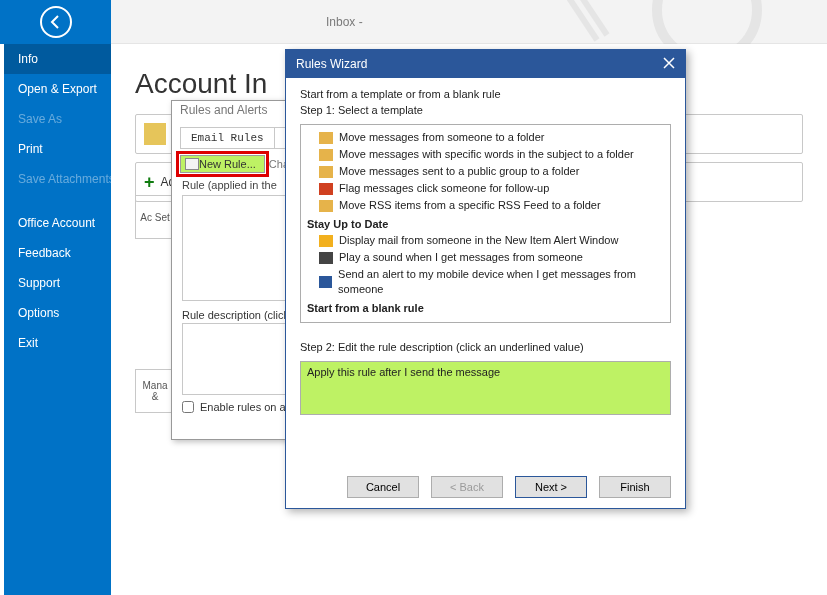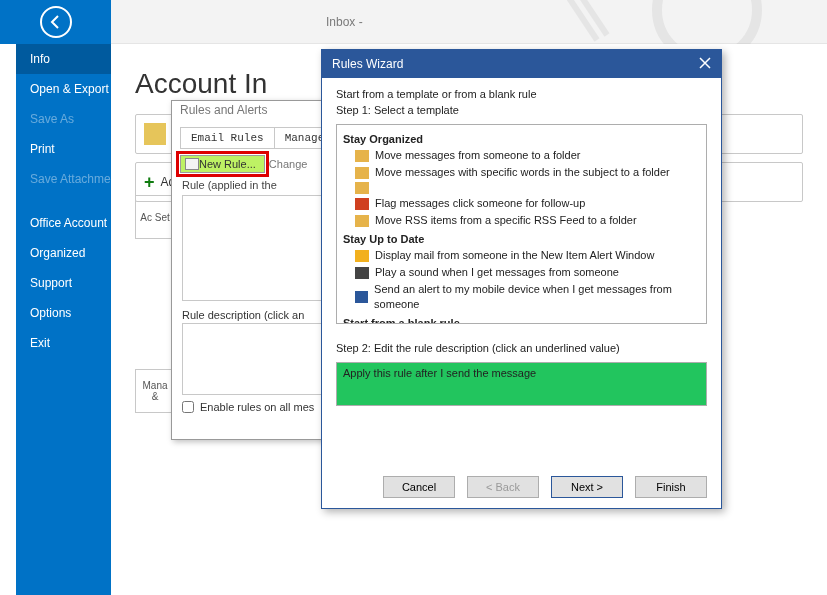--- a/index.html
+++ b/index.html
@@ -24,21 +24,21 @@
 .back-circle {
   width: 32px; height: 32px; border: 2px solid #fff; border-radius: 50%;
   display: flex; align-items: center; justify-content: center; cursor: pointer;
 }
 .back-circle svg { width: 16px; height: 16px; }
 .topbar-title { margin-left: 215px; color: #7a7a7a; font-size: 12px; }
 .topbar-deco {
   position: absolute; right: 20px; top: -30px; opacity: .15;
 }
 .sidebar {
-  position: absolute; left: 16px; top: 44px; width: 128px; height: 551px;
+  position: absolute; left: 4px; top: 44px; width: 128px; height: 551px;
   background: #0072c6; color: #fff;
 }
 .sidebar-item {
   padding: 8px 14px; font-size: 12px; cursor: pointer;
 }
 .sidebar-item.active { background: #005a9e; }
 .sidebar-item.disabled { color: rgba(255,255,255,.4); cursor: default; }
 .sidebar-spacer { height: 14px; }
 .main {
   position: absolute; left: 111px; top: 44px; width: 716px; height: 551px;
@@ -75,21 +75,21 @@
   margin: 0 10px; border: 1px solid #c8c8c8; height: 106px; background:#fff;
 }
 .rule-desc-label { margin: 8px 10px 2px; font-size: 11px; }
 .rule-desc-box {
   margin: 0 10px; border: 1px solid #c8c8c8; height: 72px; background:#fff;
 }
 .enable-row { margin: 6px 10px; display:flex; align-items:center; gap:6px; font-size:11px; }
 .enable-row input { width:12px; height:12px; }
 .wizard {
   position: absolute; left: 285px; top: 49px; width: 401px; height: 460px;
-  background: #fff; border: 1px solid #2b579a; box-shadow: 3px 3px 8px rgba(0,0,0,.3); margin-left: 36px;
+  background: #fff; border: 1px solid #2b579a; box-shadow: 3px 3px 8px rgba(0,0,0,.3);
 }
 .wizard-title {
   height: 28px; background: #2b579a; color: #fff; display: flex;
   align-items: center; padding: 0 10px; justify-content: space-between;
 }
 .wizard-title .xbtn { cursor: pointer; font-size: 14px; }
 .wizard-body { padding: 10px 14px 0; font-size: 11px; color: #222; }
 .wizard-body .intro { margin-bottom: 4px; }
 .wizard-body .step { margin-bottom: 8px; }
 .wiz-box {
@@ -102,21 +102,21 @@
   cursor: pointer; line-height: 15px;
 }
 .wiz-item .ic { width: 14px; height: 12px; display:inline-block; }
 .ic-folder { background: #e6b34a; }
 .ic-flag { background: #d04020; }
 .ic-mail { background: #f2b01e; }
 .ic-sound { background: #444; }
 .ic-phone { background: #2b579a; }
 .ic-env { background: #f3f3f3; border:1px solid #888; }
 .rule-desc2 {
-  border: 1px solid #adadad; padding: 4px 6px; height: 44px; background: #22c55e;
+  border: 1px solid #adadad; padding: 4px 6px; height: 54px; background: #bef264;
 }
 .wiz-buttons {
   position: absolute; bottom: 10px; right: 14px; display: flex; gap: 12px;
 }
 .wiz-buttons button, .wiz-buttons .btnd {
   width: 72px; height: 22px; font-size: 11px;
   background: #e1e1e1; border: 1px solid #adadad; cursor: pointer;
 }
 .wiz-buttons .btnd { color: #9a9a9a; cursor: default; }
 .wiz-buttons button.primary { border: 1px solid #2b579a; }
@@ -145,21 +145,21 @@
 </div>
 
 <div class="sidebar">
   <div class="sidebar-item active">Info</div>
   <div class="sidebar-item">Open &amp; Export</div>
   <div class="sidebar-item disabled">Save As</div>
   <div class="sidebar-item">Print</div>
   <div class="sidebar-item disabled">Save Attachments</div>
   <div class="sidebar-spacer"></div>
   <div class="sidebar-item">Office Account</div>
-  <div class="sidebar-item">Organized</div>
+  <div class="sidebar-item">Feedback</div>
   <div class="sidebar-item">Support</div>
   <div class="sidebar-item">Options</div>
   <div class="sidebar-item">Exit</div>
 </div>
 
 <div class="main">
   <h1>Account In</h1>
   <div class="btn-row">
     <span class="btn-ico"></span>
   </div>
@@ -203,31 +203,31 @@
     <span class="xbtn">
       <svg width="12" height="12" viewBox="0 0 12 12">
         <path d="M1 1 L11 11 M11 1 L1 11" stroke="#fff" stroke-width="1.5"></path>
       </svg>
     </span>
   </div>
   <div class="wizard-body">
     <div class="intro">Start from a template or from a blank rule</div>
     <div class="step">Step 1: Select a template</div>
     <div class="wiz-box">
-      <div class="wiz-group">Stay Organized</div>
       <div class="wiz-item">
           <span class="ic ic-folder"></span>
           <span>Move messages from someone to a folder</span>
         </div>
       <div class="wiz-item">
           <span class="ic ic-folder"></span>
           <span>Move messages with specific words in the subject to a folder</span>
         </div>
       <div class="wiz-item">
           <span class="ic ic-folder"></span>
+          <span>Move messages sent to a public group to a folder</span>
         </div>
       <div class="wiz-item">
           <span class="ic ic-flag"></span>
           <span>Flag messages click someone for follow-up</span>
         </div>
       <div class="wiz-item">
           <span class="ic ic-folder"></span>
           <span>Move RSS items from a specific RSS Feed to a folder</span>
         </div>
       <div class="wiz-group">Stay Up to Date</div>

